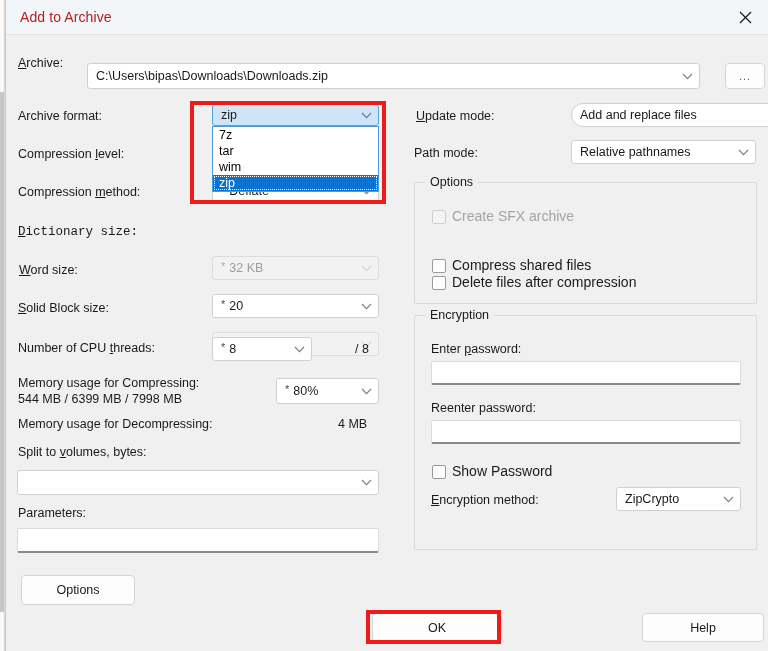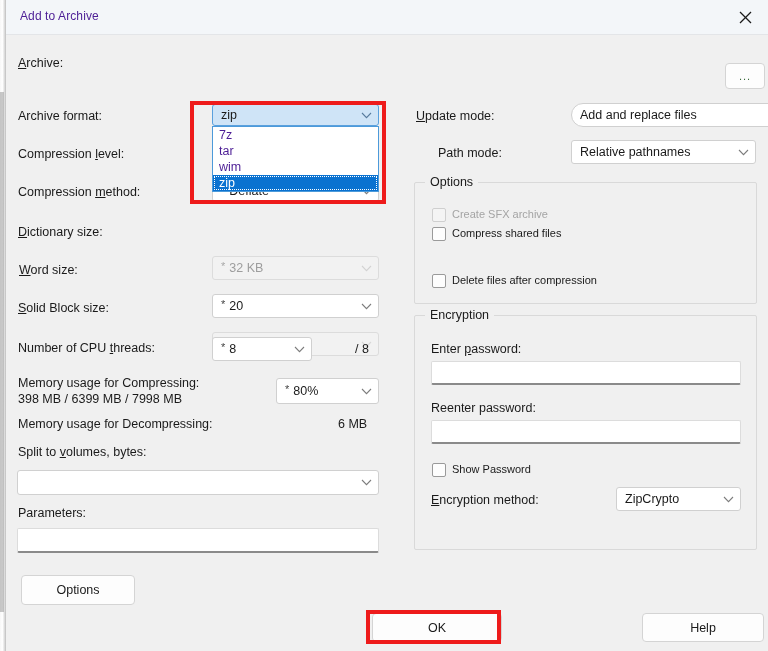--- a/index.html
+++ b/index.html
@@ -31,21 +31,21 @@
   }
 
   
   .titlebar {
     position: absolute; left: 6px; top: 0; width: 762px; height: 35px;
     background: #f3f6f9;
     border-bottom: 1px solid #e3e5e8;
   }
   .title-text {
     position: absolute; left: 14px; top: 9px;
-    font-size: 12px; color: #4c1d95;
+    font-size: 14px; color: #b91c1c;
     letter-spacing: .1px;
   }
   .close-btn {
     position: absolute; right: 0; top: 0; width: 46px; height: 35px;
     display: flex; align-items: center; justify-content: center;
     cursor: default;
   }
   .close-btn svg { display: block; }
 
   
@@ -101,21 +101,21 @@
     position: absolute;
     background: #ffffff;
     border: 1px solid #4c9ada;
     z-index: 40;
     padding: 0;
   }
   .dd-item {
     height: 16px; line-height: 16px;
     padding-left: 6px;
     font-size: 12.5px;
-    color: #4c1d95;
+    color: #000000;
     cursor: default;
     white-space: nowrap;
   }
   .dd-item.sel {
     background: #0a72d0;
     color: #ffffff;
     outline: 1px dotted #ffffff;
     outline-offset: -2px;
   }
 
@@ -138,22 +138,22 @@
     top: -8px; left: 10px;
     background: #f0f0f0;
     padding: 0 5px;
     font-size: 12.5px;
     color: #1a1a1a;
   }
 
   
   .cbrow {
     position: absolute;
-    display: flex; align-items: flex-start;
-    font-size: 11px;
+    display: flex; align-items: flex-end;
+    font-size: 14px;
     cursor: default;
     white-space: nowrap;
   }
   .cbox {
     width: 14px; height: 14px;
     border: 1px solid #9a9a9a;
     background: #fdfdfd;
     border-radius: 2px;
     margin-right: 6px;
     flex: 0 0 auto;
@@ -197,49 +197,55 @@
         <line x1="12" y1="1" x2="1" y2="12" stroke="#1a1a1a" stroke-width="1.2"></line>
       </svg>
     </div>
   </div>
 
   <div class="body">
 
     <div class="lbl" style="left:12px; top:21px;">
       <u>A</u><span>rchive:</span>
     </div>
+    <div class="combo white" style="left:81px; top:28px; width:613px; height:26px;">
+      <span class="val">C:\Users\bipas\Downloads\Downloads.zip</span>
+      <svg class="chev" width="11" height="7" viewBox="0 0 11 7">
+        <polyline points="1,1 5.5,5.6 10,1" fill="none" stroke="#4a4a4a" stroke-width="1.1"></polyline>
+      </svg>
+    </div>
     <div class="btn dots" style="left:719px; top:28px; width:40px; height:26px;">...</div>
 
     <div class="lbl" style="left:12px; top:74px;">
       <span>Archive format:</span>
     </div>
     <div class="lbl" style="left:12px; top:112px;">
       Compression <u>l</u>evel:
     </div>
     <div class="lbl" style="left:12px; top:150px;">
       Compression <u>m</u>ethod:
     </div>
-    <div class="lbl" style="left:12px; top:190px;">
+    <div class="lbl" style="left:12px; top:190px;font-family:Liberation Mono, monospace;">
       <u>D</u>ictionary size:
     </div>
     <div class="lbl" style="left:13px; top:228px;">
       <u>W</u>ord size:
     </div>
     <div class="lbl" style="left:12px; top:266px;">
       <u>S</u>olid Block size:
     </div>
     <div class="lbl" style="left:12px; top:306px;">
       Number of CPU <u>t</u>hreads:
     </div>
     <div class="lbl" style="left:12px; top:341px;">
       <span>Memory usage for Compressing:</span>
     </div>
-    <div class="lbl" style="left:12px; top:357px;">398 MB / 6399 MB / 7998 MB</div>
+    <div class="lbl" style="left:12px; top:357px;">544 MB / 6399 MB / 7998 MB</div>
     <div class="lbl" style="left:12px; top:382px;">Memory usage for Decompressing:</div>
-    <div class="plain" style="left:332px; top:382px;">6 MB</div>
+    <div class="plain" style="left:332px; top:382px;">4 MB</div>
     <div class="lbl" style="left:12px; top:410px;">
       Split to <u>v</u>olumes, bytes:
     </div>
     <div class="lbl" style="left:12px; top:471px;">Parameters:</div>
 
     <div class="combo focused" style="left:206px; top:69px; width:167px; height:22px;">
       <span class="val">zip</span>
       <svg class="chev" width="11" height="7" viewBox="0 0 11 7">
         <polyline points="1,1 5.5,5.6 10,1" fill="none" stroke="#29527a" stroke-width="1.1"></polyline>
       </svg>
@@ -318,36 +324,36 @@
     <div class="lbl" style="left:410px; top:74px;">
       <u>U</u>pdate mode:
     </div>
     <div class="combo white" style="left:565px; top:68px; width:218px; height:24px;border-radius:12px;">
       <span class="val">Add and replace files</span>
       <svg class="chev" width="11" height="7" viewBox="0 0 11 7">
         <polyline points="1,1 5.5,5.6 10,1" fill="none" stroke="#4a4a4a" stroke-width="1.1"></polyline>
       </svg>
     </div>
 
-    <div class="lbl" style="left:432px; top:111px;">Path mode:</div>
+    <div class="lbl" style="left:408px; top:111px;">Path mode:</div>
     <div class="combo white" style="left:565px; top:105px; width:185px; height:24px;">
       <span class="val">Relative pathnames</span>
       <svg class="chev" width="11" height="7" viewBox="0 0 11 7">
         <polyline points="1,1 5.5,5.6 10,1" fill="none" stroke="#4a4a4a" stroke-width="1.1"></polyline>
       </svg>
     </div>
 
     <div class="group" style="left:408px; top:147px; width:343px; height:122px;">
       <div class="group-title">Options</div>
     </div>
     <div class="cbrow dis" style="left:426px; top:173px;">
       <span class="cbox"></span>
       <span>Create SFX archive</span>
     </div>
-    <div class="cbrow" style="left:426px; top:192px;">
+    <div class="cbrow" style="left:426px; top:222px;">
       <span class="cbox"></span>
       <span>Compress shared files</span>
     </div>
     <div class="cbrow" style="left:426px; top:239px;">
       <span class="cbox"></span>
       <span>Delete files after compression</span>
     </div>
 
     <div class="group" style="left:408px; top:280px; width:343px; height:235px;">
       <div class="group-title">Encryption</div>

